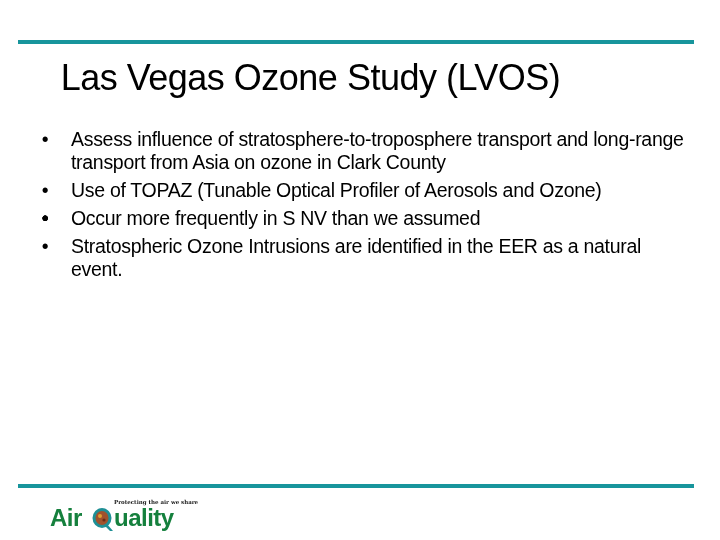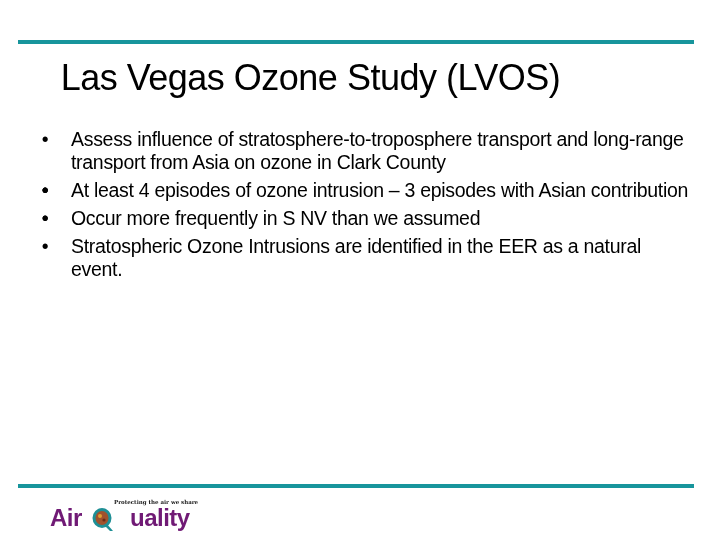--- a/index.html
+++ b/index.html
@@ -79,25 +79,25 @@
       color: #1a1a1a;
       white-space: nowrap;
       font-family: "DejaVu Serif", serif;
     }
     .logo .word {
       position: absolute;
       top: 6px;
       font-size: 24px;
       line-height: 26px;
       font-weight: bold;
-      color: #701a75;
+      color: #15803d;
       letter-spacing: -0.5px;
     }
     .logo .word.air { left: 2px; }
-    .logo .word.uality { left: 82px; }
+    .logo .word.uality { left: 66px; }
     .logo .q-emblem {
       position: absolute;
       left: 43px;
       top: 8px;
       width: 22px;
       height: 24px;
     }
   </style>
 </head>
 <body>
@@ -106,27 +106,27 @@
 
 <h1 class="title">Las Vegas Ozone Study (LVOS)</h1>
 
 <ul class="bullets">
   <li>
     <span class="bullet-dot">•</span>
     <span>Assess influence of stratosphere-to-troposphere transport and long-range transport from Asia on ozone in Clark County</span>
   </li>
   <li>
     <span class="bullet-dot">•</span>
+    <span>Use of TOPAZ (Tunable Optical Profiler of Aerosols and Ozone)</span>
   </li>
   <li>
     <span class="bullet-dot">•</span>
   </li>
   <li>
     <span class="bullet-dot">•</span>
-    <span>At least 4 episodes of ozone intrusion – 3 episodes with Asian contribution</span>
   </li>
   <li>
     <span class="bullet-dot">•</span>
   </li>
   <li>
     <span class="bullet-dot">•</span>
     <span>Occur more frequently in S NV than we assumed</span>
   </li>
   <li>
     <span class="bullet-dot">•</span>

